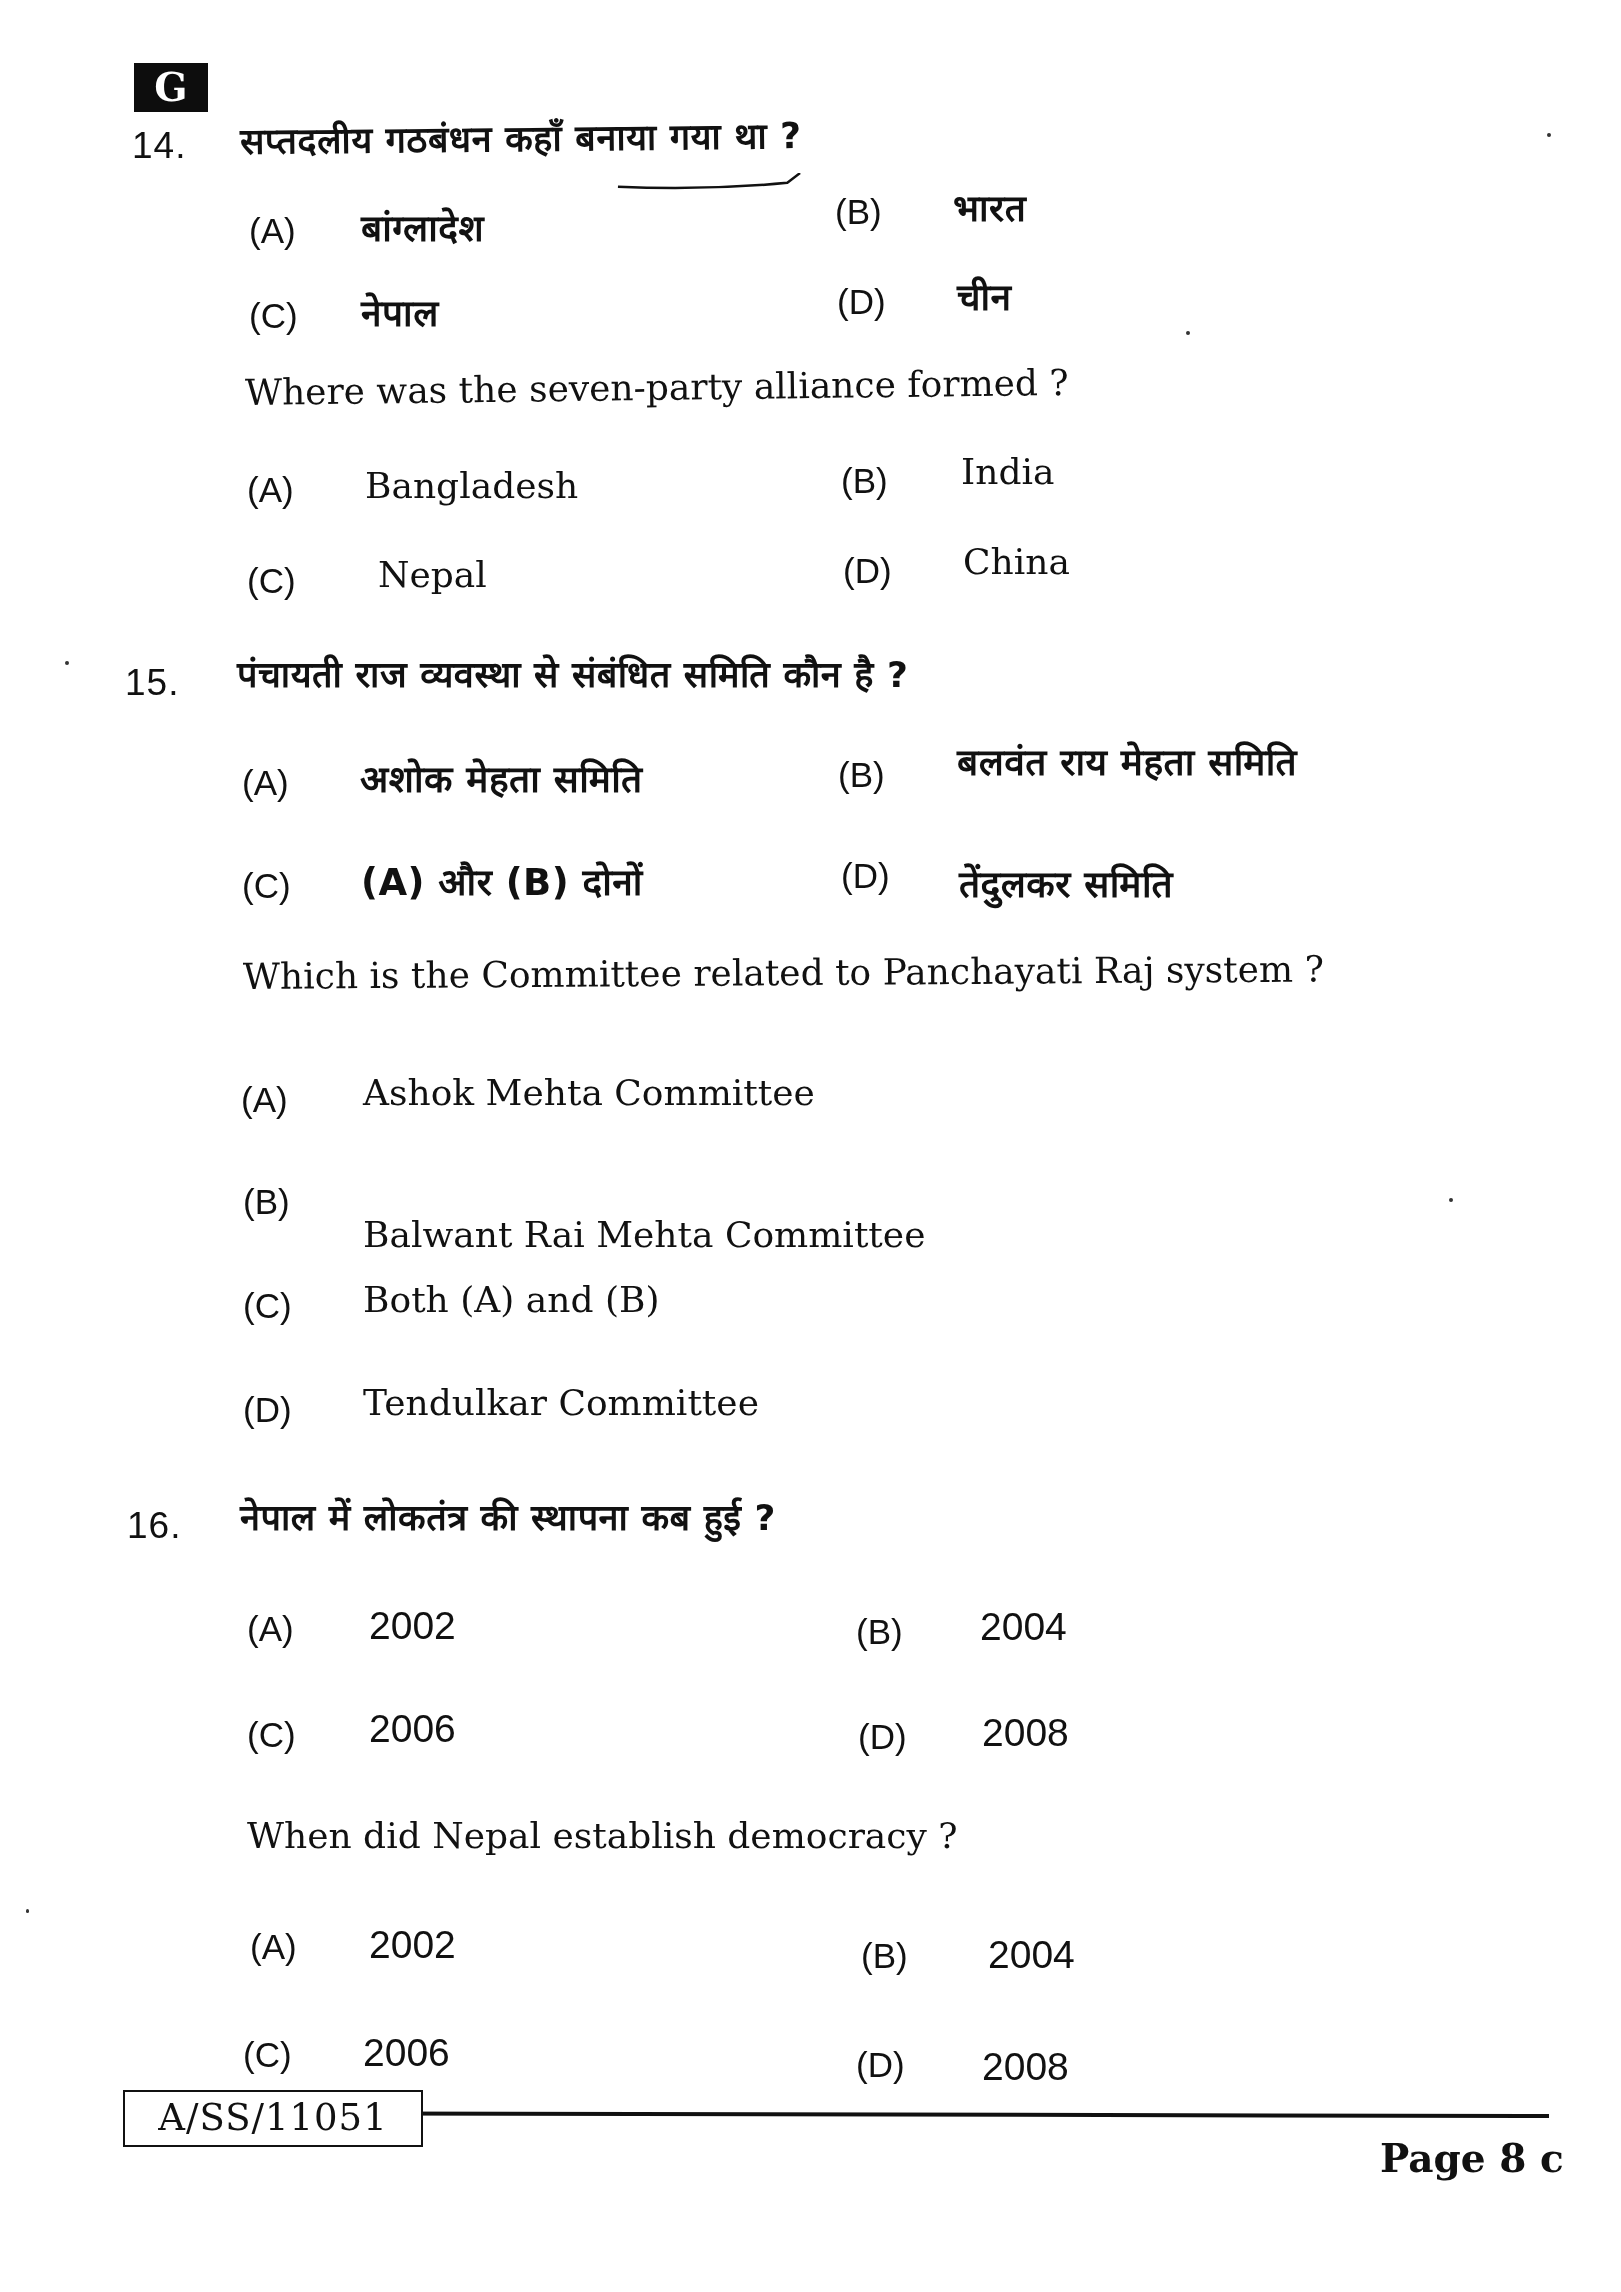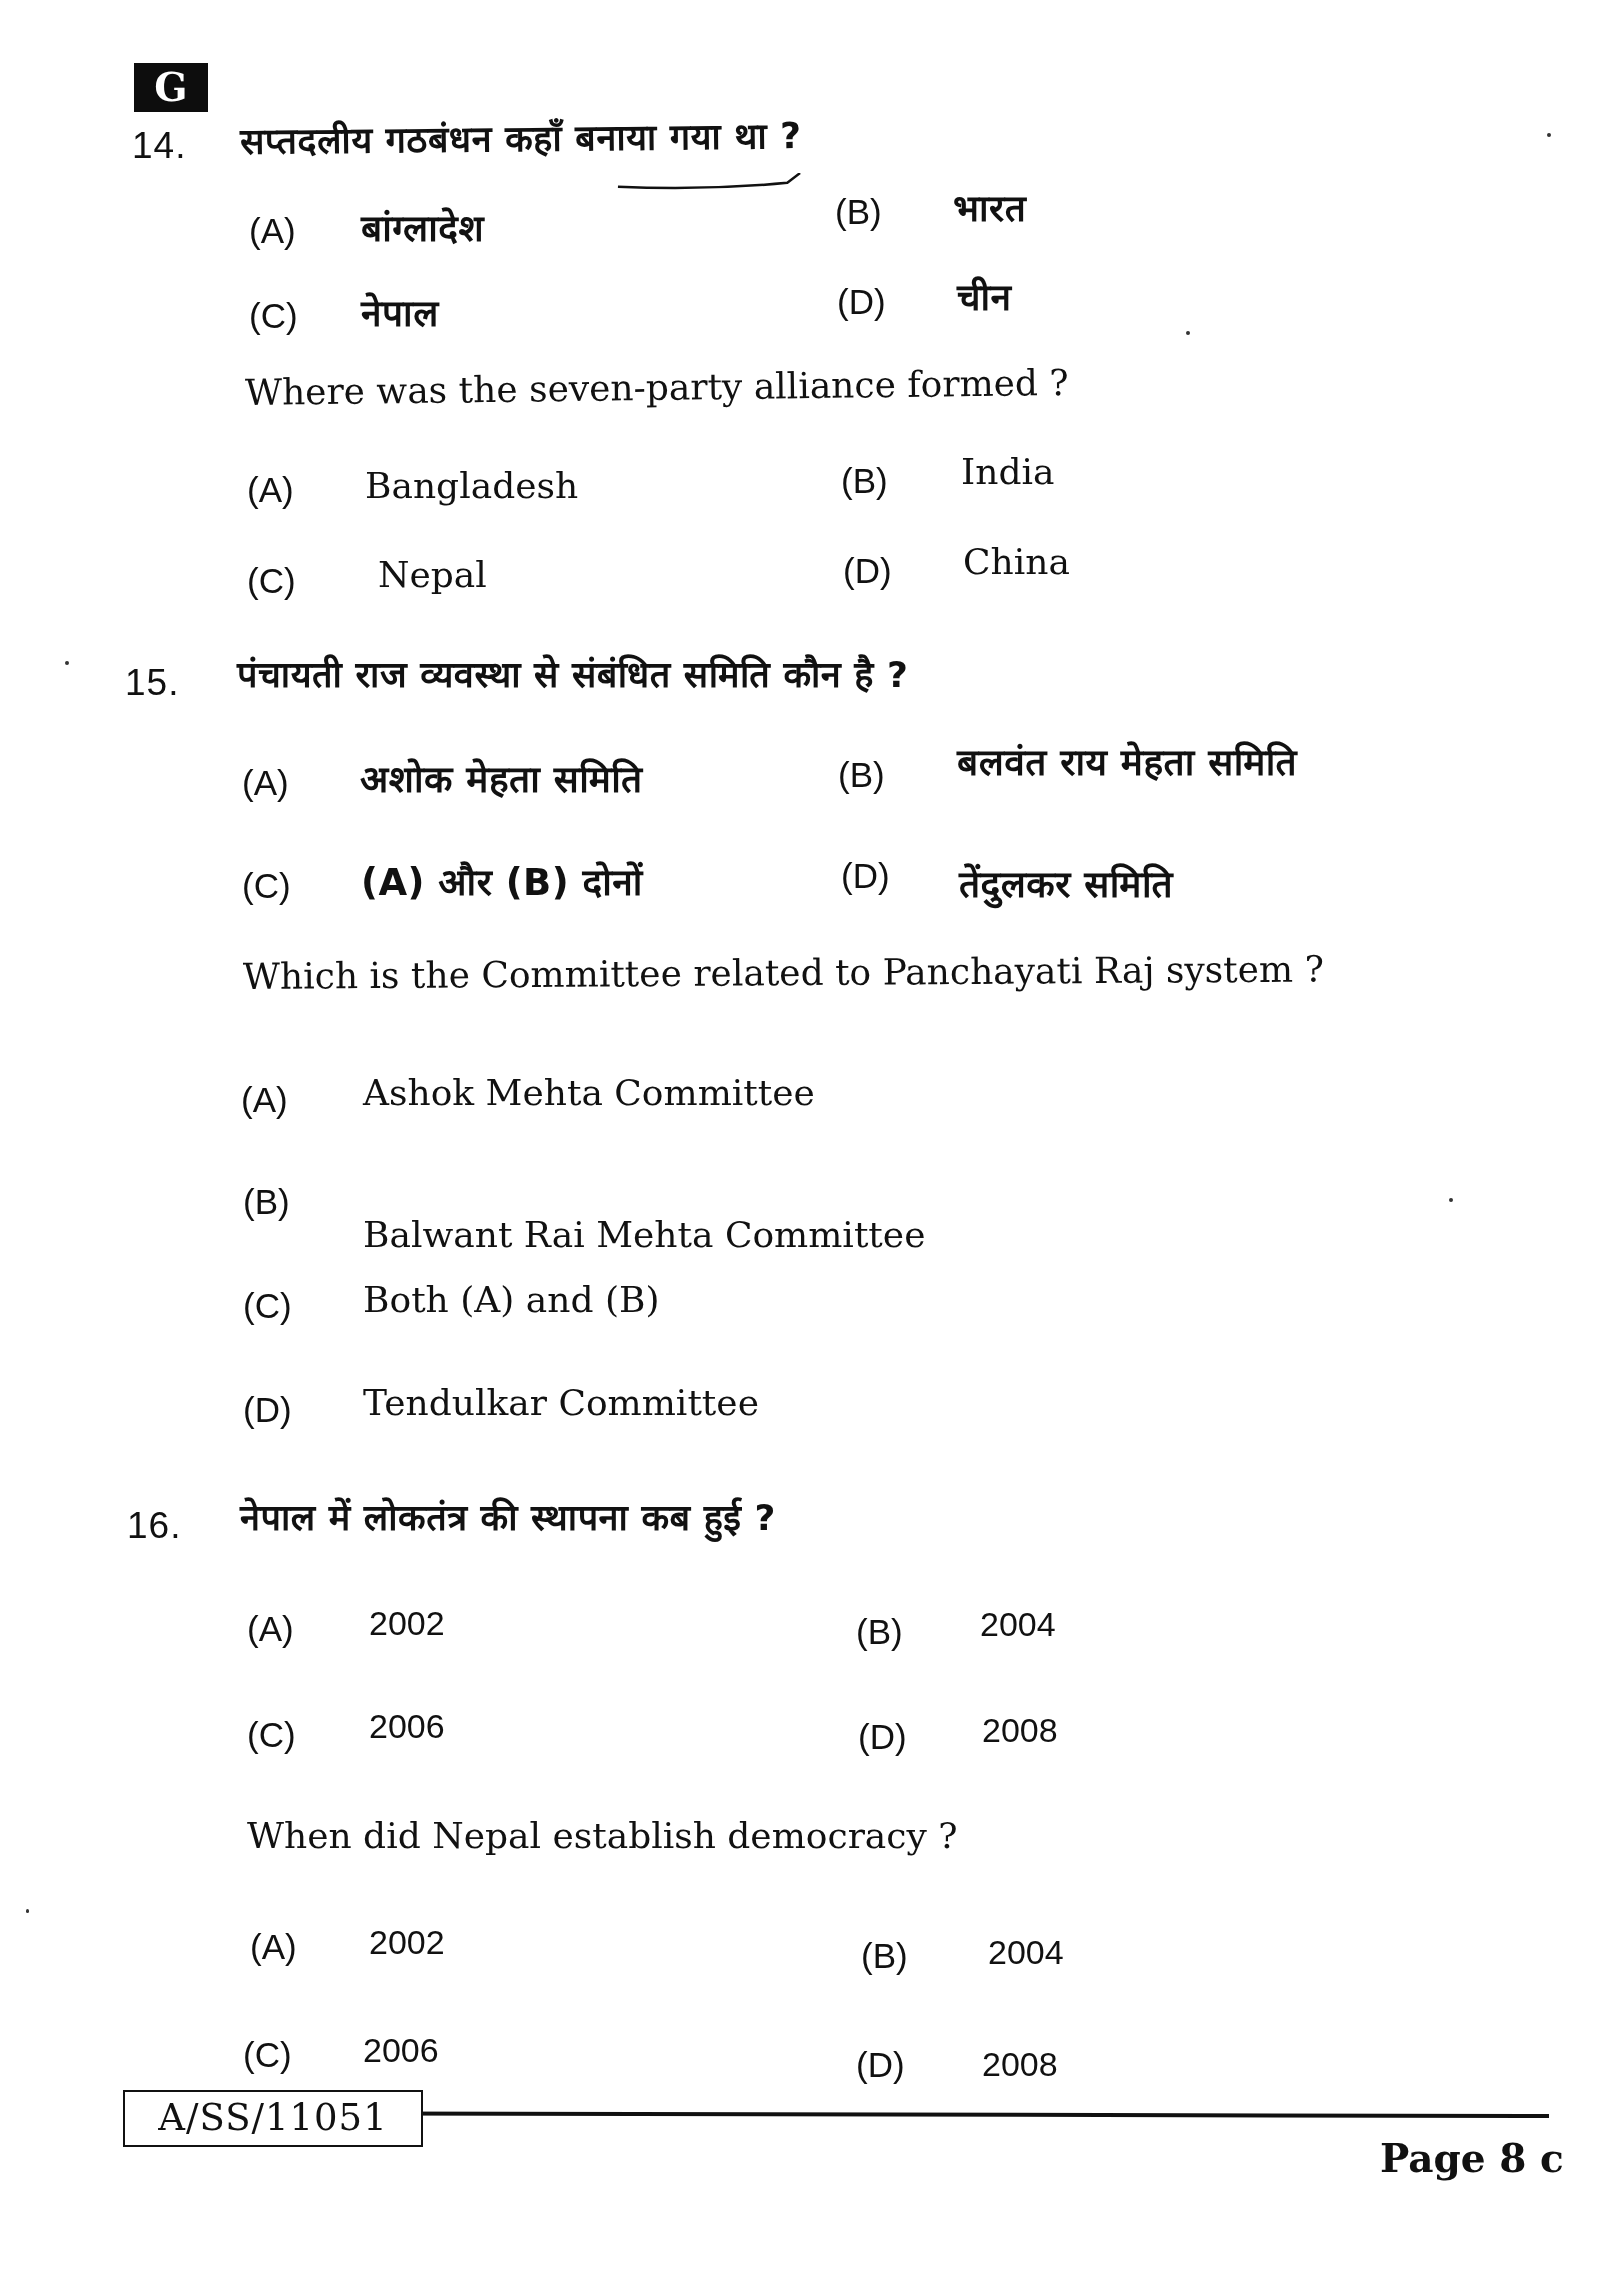--- a/index.html
+++ b/index.html
@@ -45,21 +45,21 @@
       font-family: "DejaVu Serif", serif;
       font-size: 36px;
     }
     .eng-q { font-size: 36px; }
     .opt-label {
       font-family: "Liberation Sans", sans-serif;
       font-size: 35px;
     }
     .num-opt {
       font-family: "Liberation Sans", sans-serif;
-      font-size: 34px;
+      font-size: 39px;
     }
 
     .underline-mark {
       left: 616px; top: 173px;
       width: 186px; height: 19.6px;
     }
 
     .footer-line {
       left: 123px; top: 2111px;
       width: 1426px; height: 3.9px;

